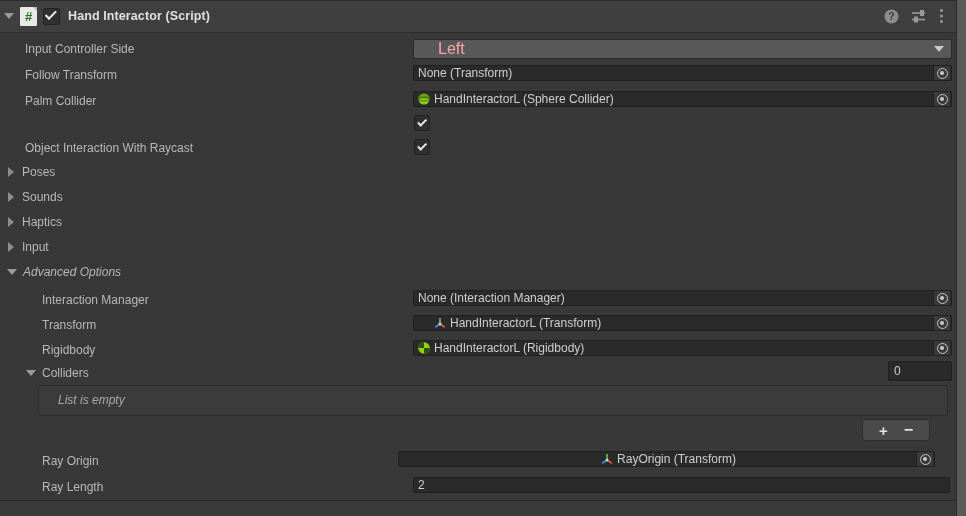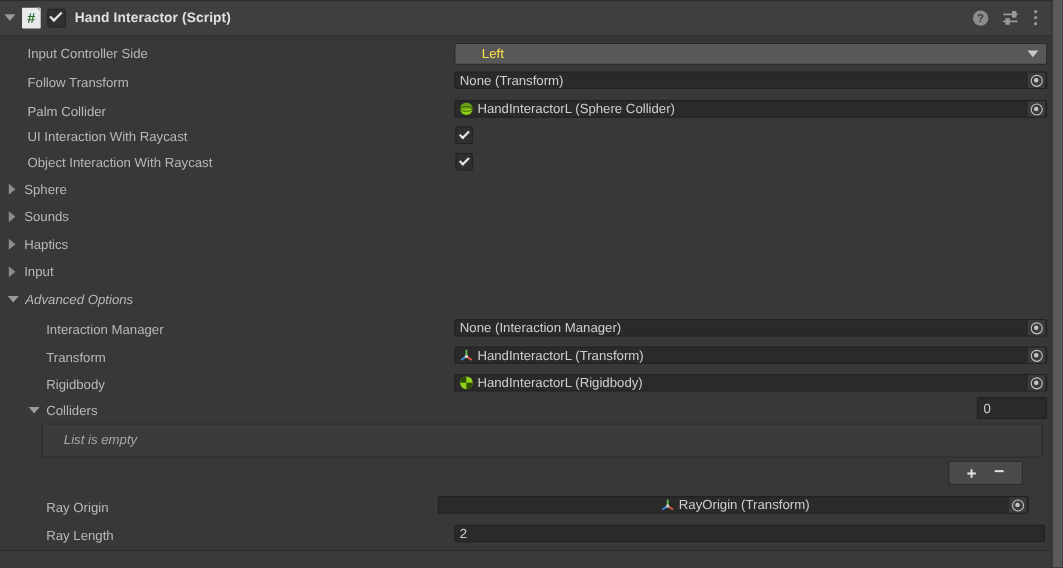--- a/index.html
+++ b/index.html
@@ -98,21 +98,21 @@
     width:11px;height:11px;border-radius:50%;border:1.6px solid #c4c4c4;
     display:flex;align-items:center;justify-content:center;
   }
   .pick-ring::after{content:"";width:3.5px;height:3.5px;border-radius:50%;background:#c4c4c4;}
 
   .dropdown {
     position:absolute; top:3px; height:20px;
     background:#585858; border:1px solid #2b2b2b; border-radius:2px;
     display:flex; align-items:center; cursor:pointer;
   }
-  .dropdown .txt { color:#fde047; font-size:12px; padding-left:24px; }
+  .dropdown .txt { color:#fca5a5; font-size:16px; padding-left:24px; }
   .dd-arrow { margin-left:auto; margin-right:7px;
     width:0;height:0;border-left:5px solid transparent;border-right:5px solid transparent;
     border-top:6px solid #c9c9c9; }
 
   .chk {
     position:absolute; top:4px; width:16px;height:16px;
     background:#2f2f2f; border:1px solid #222; border-radius:2px;
     display:flex; align-items:center; justify-content:center; cursor:pointer;
   }
   .chk .mark{
@@ -220,37 +220,36 @@
         </svg>
       </span>
       <span class="txt" style="padding-left:1px">HandInteractorL (Sphere Collider)</span>
       <span class="obj-pick">
         <span class="pick-ring"></span>
       </span>
     </div>
   </div>
 
   <div class="row" style="top:111px">
-    <div class="lbl root">UI Interaction With Raycast</div>
     <div class="chk" style="left:414px;">
       <span class="mark"></span>
     </div>
   </div>
 
   <div class="row" style="top:135px">
     <div class="lbl root">Object Interaction With Raycast</div>
     <div class="chk" style="left:414px;">
       <span class="mark"></span>
     </div>
   </div>
 
   <div class="row" style="top:159px">
     <div class="fold" style="left:8px;">
       <span class="tri-right"></span>
-      <span class="fold-label">Sphere</span>
+      <span class="fold-label">Poses</span>
     </div>
   </div>
 
   <div class="row" style="top:184px">
     <div class="fold" style="left:8px;text-align:center;">
       <span class="tri-right"></span>
       <span class="fold-label">Sounds</span>
     </div>
   </div>
 
@@ -280,21 +279,21 @@
     <div class="field" style="left:413px; width:539px;">
       <span class="txt">None (Interaction Manager)</span>
       <span class="obj-pick">
         <span class="pick-ring"></span>
       </span>
     </div>
   </div>
 
   <div class="row" style="top:312px">
     <div class="lbl indent2">Transform</div>
-    <div class="field" style="left:413px; width:539px;">
+    <div class="field" style="left:413px; width:539px;padding-left:16px;">
       <span class="ticon">
         <svg width="14" height="14" viewBox="0 0 14 14">
           <line x1="7" y1="8" x2="7" y2="2" stroke="#5ac24d" stroke-width="1.7"></line>
           <line x1="7" y1="8" x2="2.2" y2="11.2" stroke="#3f8fe0" stroke-width="1.7"></line>
           <line x1="7" y1="8" x2="11.8" y2="11.2" stroke="#e05a3f" stroke-width="1.7"></line>
           <circle cx="7" cy="8" r="1.5" fill="#cfcfcf"></circle>
         </svg>
       </span>
       <span class="txt" style="padding-left:1px">HandInteractorL (Transform)</span>
       <span class="obj-pick">

